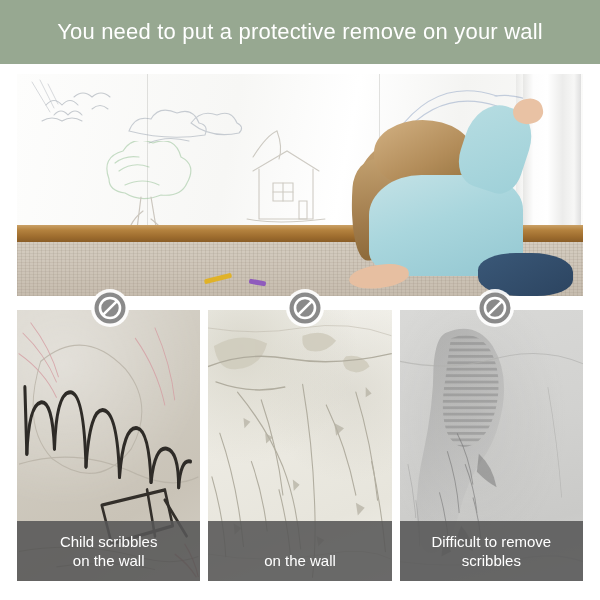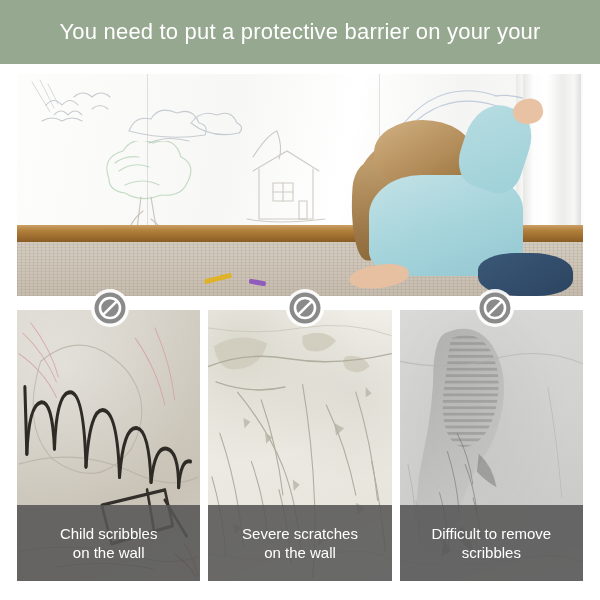--- a/index.html
+++ b/index.html
@@ -230,21 +230,21 @@
       linear-gradient(165deg,#d9d9d7 0%, #d2d2d0 45%, #cacac8 78%, #d5d5d3 100%);
   }
   .card-photo svg { position: absolute; inset: 0; width: 100%; height: 100%; }
 
   
   .card-caption {
     position: absolute;
     left: 0;
     right: 0;
     bottom: 0;
-    height: 76px;
+    height: 60px;
     background: rgba(86,86,86,0.88);
     color: #ffffff;
     display: flex;
     align-items: center;
     justify-content: center;
     text-align: center;
     padding: 18px 6px;
     box-sizing: border-box;
   }
   .card-caption span {
@@ -265,21 +265,21 @@
   .no-badge.b2 { left: 285px; }
   .no-badge.b3 { left: 475px; }
   .no-badge svg { display: block; width: 40px; height: 40px; }
 </style>
 </head>
 <body>
 
 <div id="page">
 
   <div class="header-banner">
-    <div class="header-title">You need to put a protective barrier on your your</div>
+    <div class="header-title">You need to put a protective remove on your wall</div>
   </div>
 
   <div class="hero">
     <div class="hero-scene">
 
       <div class="hero-wall"></div>
       <div class="wall-seam" style="left:23%;"></div>
       <div class="wall-seam" style="left:64%;"></div>
 
       <div class="doodle" style="left:4%; top:6%;">
@@ -462,21 +462,21 @@
             <path d="M160 60 l6 5 -6 3z"></path>
             <path d="M36 84 l7 3 -6 5z"></path>
           </g>
           <g fill="none" stroke="#bdb9ab" stroke-width="0.7" opacity="0.7">
             <path d="M0 14 q50 6 94 0 q50 -6 92 6"></path>
             <path d="M0 190 q60 8 120 0 q40 -6 66 4"></path>
           </g>
         </svg>
       </div>
       <div class="card-caption">
-        <span><span>Severe scratches</span><br><span>on the wall</span></span>
+        <span><br><span>on the wall</span></span>
       </div>
     </div>
 
     <div class="card">
       <div class="card-photo photo-footprint">
         <svg viewBox="0 0 186 211" preserveAspectRatio="none">
           <defs>
             <linearGradient id="smudge" x1="0" y1="0" x2="0.4" y2="1">
               <stop offset="0%" stop-color="#8d8d8d" stop-opacity="0.55"></stop>
               <stop offset="55%" stop-color="#a5a5a5" stop-opacity="0.38"></stop>

